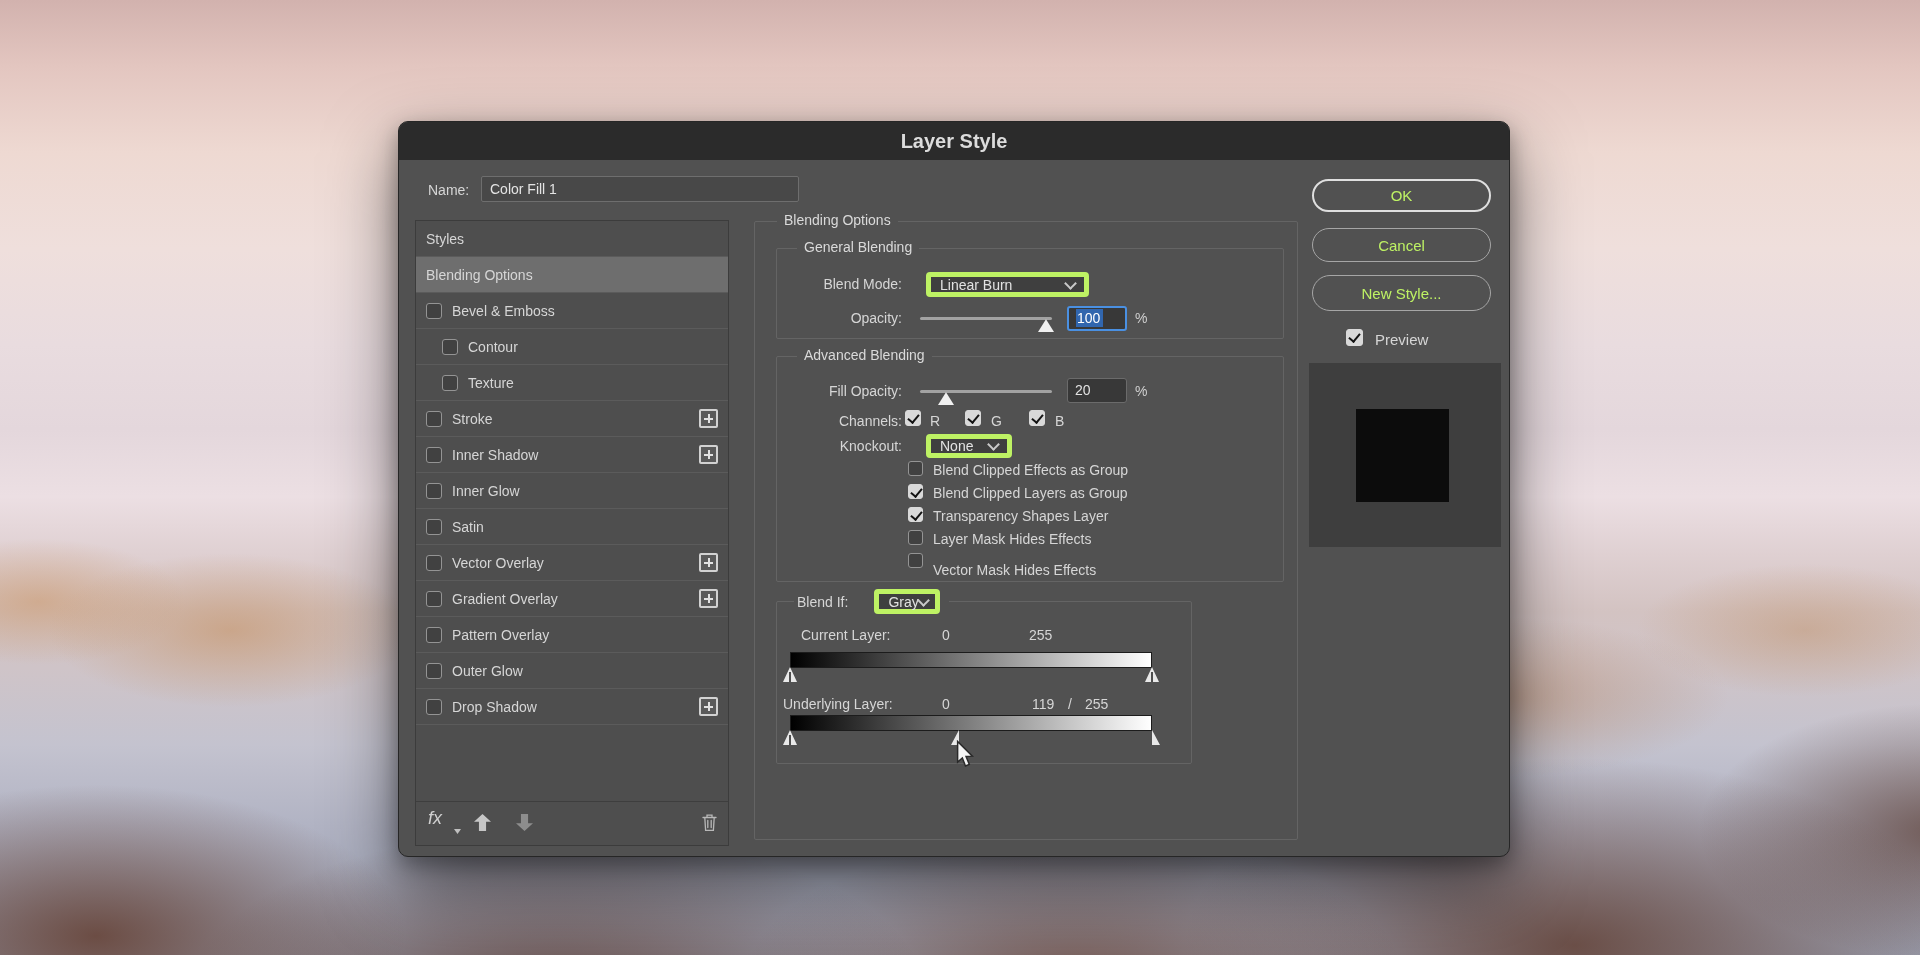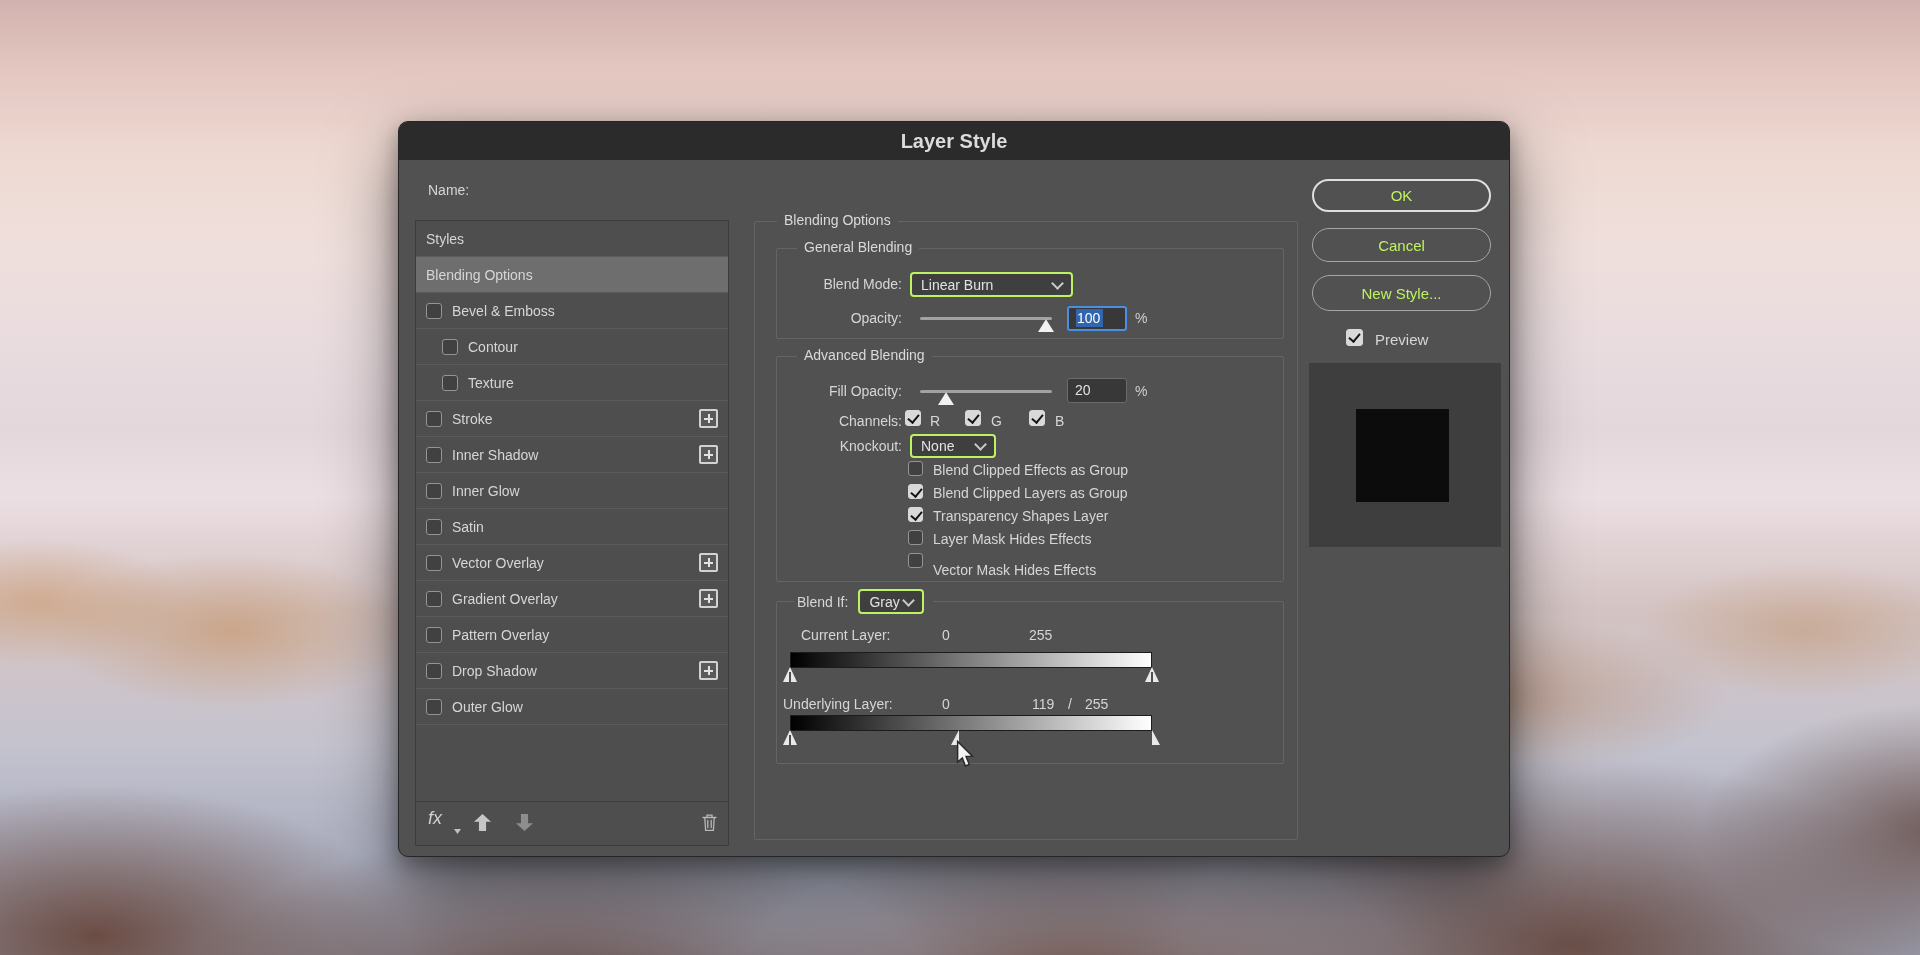--- a/index.html
+++ b/index.html
@@ -89,26 +89,26 @@
   .arrow-down{position:absolute;left:100px;top:12px;width:17px;height:17px;background:#8d8d8d;clip-path:polygon(50% 100%,100% 54%,71% 54%,71% 0,29% 0,29% 54%,0 54%);}
   .trash{position:absolute;right:10px;top:11px;}
   
   .panel{position:absolute;left:355px;top:99px;width:542px;height:617px;border:1px solid #646464;border-radius:2px;}
   .fs-label{position:absolute;top:-10px;background:#515151;padding:0 7px;white-space:nowrap;color:#dadada;}
   .panel>.fs-label{left:22px;}
   .fs{position:absolute;border:1px solid #646464;border-radius:2px;box-sizing:border-box;}
   .fs>.fs-label{left:20px;}
   .fs-general{left:377px;top:126px;width:508px;height:91px;}
   .fs-advanced{left:377px;top:234px;width:508px;height:226px;}
-  .fs-blendif{left:377px;top:479px;width:508px;height:163px;}
+  .fs-blendif{left:377px;top:479px;width:416px;height:163px;}
   .rowlabel{position:absolute;left:0;width:125px;text-align:right;white-space:nowrap;}
   .dd{
     position:absolute;box-sizing:border-box;display:flex;align-items:center;
-    background:#3f3f3f;border:2px solid #bef264;border-radius:4px;
-    padding:0 9px;color:#e2e2e2;white-space:nowrap;
+    background:#3f3f3f;border:5px solid #bef264;border-radius:4px;
+    padding:0 9px;color:#e2e2e2;white-space:nowrap;margin-left:16px;
   }
   .chev{width:7px;height:7px;border-right:2px solid #c9c9c9;border-bottom:2px solid #c9c9c9;transform:rotate(45deg);margin-left:auto;margin-top:-3px;flex:none;}
   .track{position:absolute;height:3px;background:#a2a2a2;border-radius:2px;}
   .thumb{position:absolute;width:16px;height:13px;background:#f1f1f1;clip-path:polygon(50% 2%,100% 100%,0 100%);filter:drop-shadow(0 1px 1px rgba(0,0,0,.55));}
   .valbox{
     position:absolute;box-sizing:border-box;width:60px;height:25px;background:#383838;
     border:1px solid #6b6b6b;border-radius:3px;line-height:23px;padding-left:7px;color:#e2e2e2;
   }
   .valbox.focused{border:2px solid #4a90e2;line-height:21px;}
   .valbox.focused .sel{background:#3166ae;color:#fff;padding:1px 3px 1px 1px;}
@@ -137,20 +137,23 @@
 <body>
 
 <div class="photo"></div>
 
 <div class="dialog">
   <div class="titlebar">
     <span>Layer Style</span>
   </div>
 
   <span class="name-label lbl">Name:</span>
+  <div class="name-input">
+    <span>Color Fill 1</span>
+  </div>
 
   <div class="sidebar">
     <div class="sb-row noCb">
       <span class="sb-label">Styles</span>
     </div>
     <div class="sb-row noCb selected">
       <span class="sb-label">Blending Options</span>
     </div>
     <div class="sb-row">
       <span class="cb"></span>
@@ -199,28 +202,28 @@
       <span class="plus-btn">
           <span class="plus-icon"></span>
         </span>
     </div>
     <div class="sb-row">
       <span class="cb"></span>
       <span class="sb-label">Pattern Overlay</span>
     </div>
     <div class="sb-row">
       <span class="cb"></span>
+      <span class="sb-label">Outer Glow</span>
+    </div>
+    <div class="sb-row">
+      <span class="cb"></span>
       <span class="sb-label">Drop Shadow</span>
       <span class="plus-btn">
           <span class="plus-icon"></span>
         </span>
-    </div>
-    <div class="sb-row">
-      <span class="cb"></span>
-      <span class="sb-label">Outer Glow</span>
     </div>
 
     <div class="sb-footer">
       <span class="fx-glyph">fx</span>
       <span class="fx-caret"></span>
       <span class="arrow-up"></span>
       <span class="arrow-down"></span>
       <span class="trash">
         <svg width="17" height="19" viewBox="0 0 17 19">
             <path d="M2 4.5h13M6 4.5V2.2h5v2.3M3.8 4.5l.8 12.8h7.8l.8-12.8M6.8 7.5v7M10.2 7.5v7" stroke="#b8b8b8" stroke-width="1.3" fill="none" stroke-linecap="round"></path>

